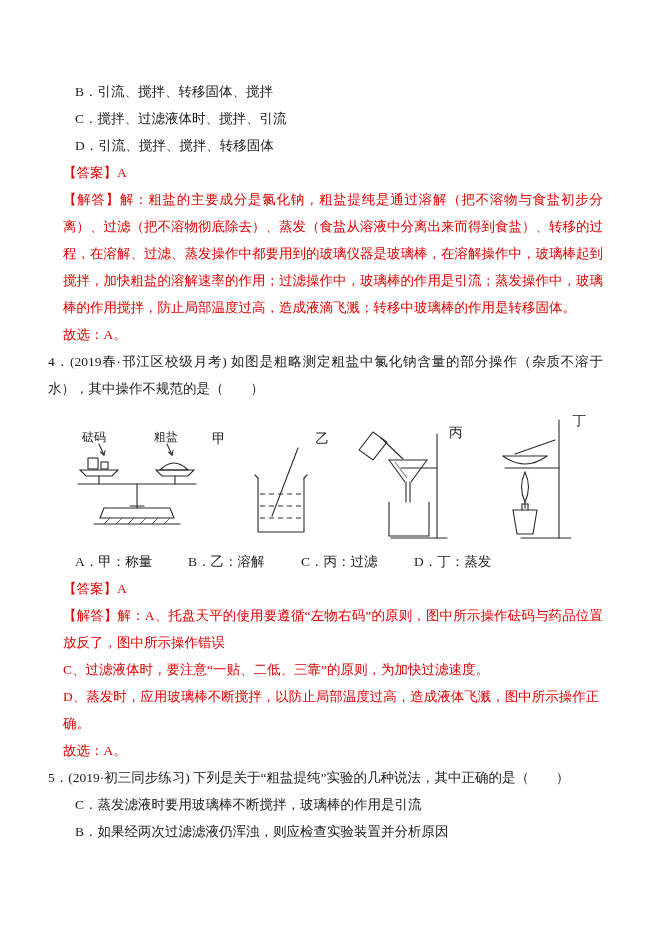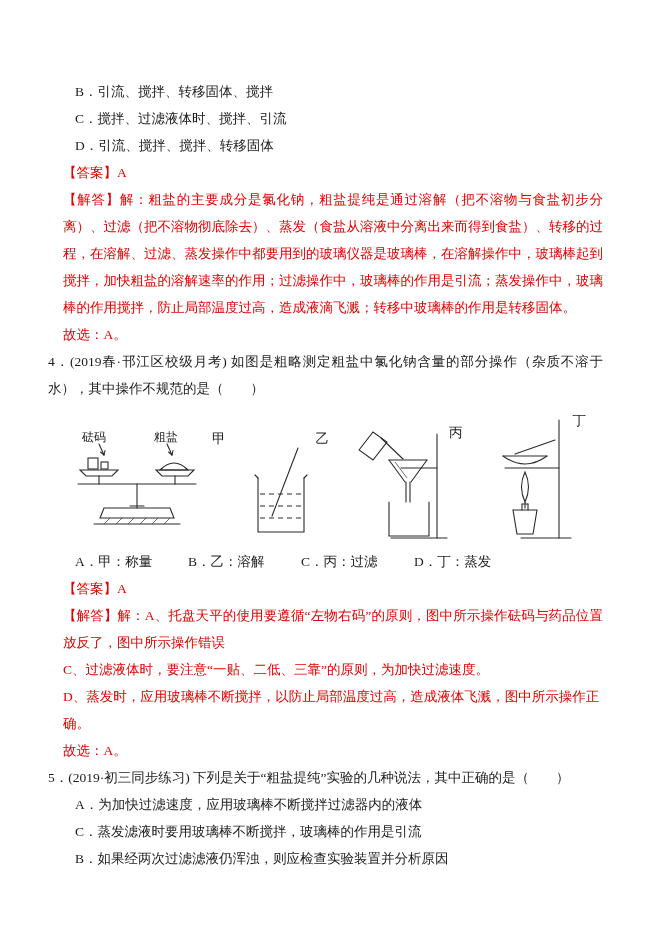--- a/index.html
+++ b/index.html
@@ -149,17 +149,16 @@
     <span class="slot">D．丁：蒸发</span>
   </div>
 
   <div class="line ans">【答案】A</div>
   <div class="line ans just">【解答】解：A、托盘天平的使用要遵循“左物右码”的原则，图中所示操作砝码与药品位置放反了，图中所示操作错误</div>
   <div class="line ans">C、过滤液体时，要注意“一贴、二低、三靠”的原则，为加快过滤速度。</div>
   <div class="line ans">D、蒸发时，应用玻璃棒不断搅拌，以防止局部温度过高，造成液体飞溅，图中所示操作正确。</div>
   <div class="line ans">故选：A。</div>
 
   <div class="line">5．(2019·初三同步练习) 下列是关于“粗盐提纯”实验的几种说法，其中正确的是（　　）</div>
-  <div class="line opt">A．为加快过滤速度，应用玻璃棒不断搅拌过滤器内的液体</div>
   <div class="line opt">C．蒸发滤液时要用玻璃棒不断搅拌，玻璃棒的作用是引流</div>
   <div class="line opt">B．如果经两次过滤滤液仍浑浊，则应检查实验装置并分析原因</div>
 
 </div>
 
 </body></html>

